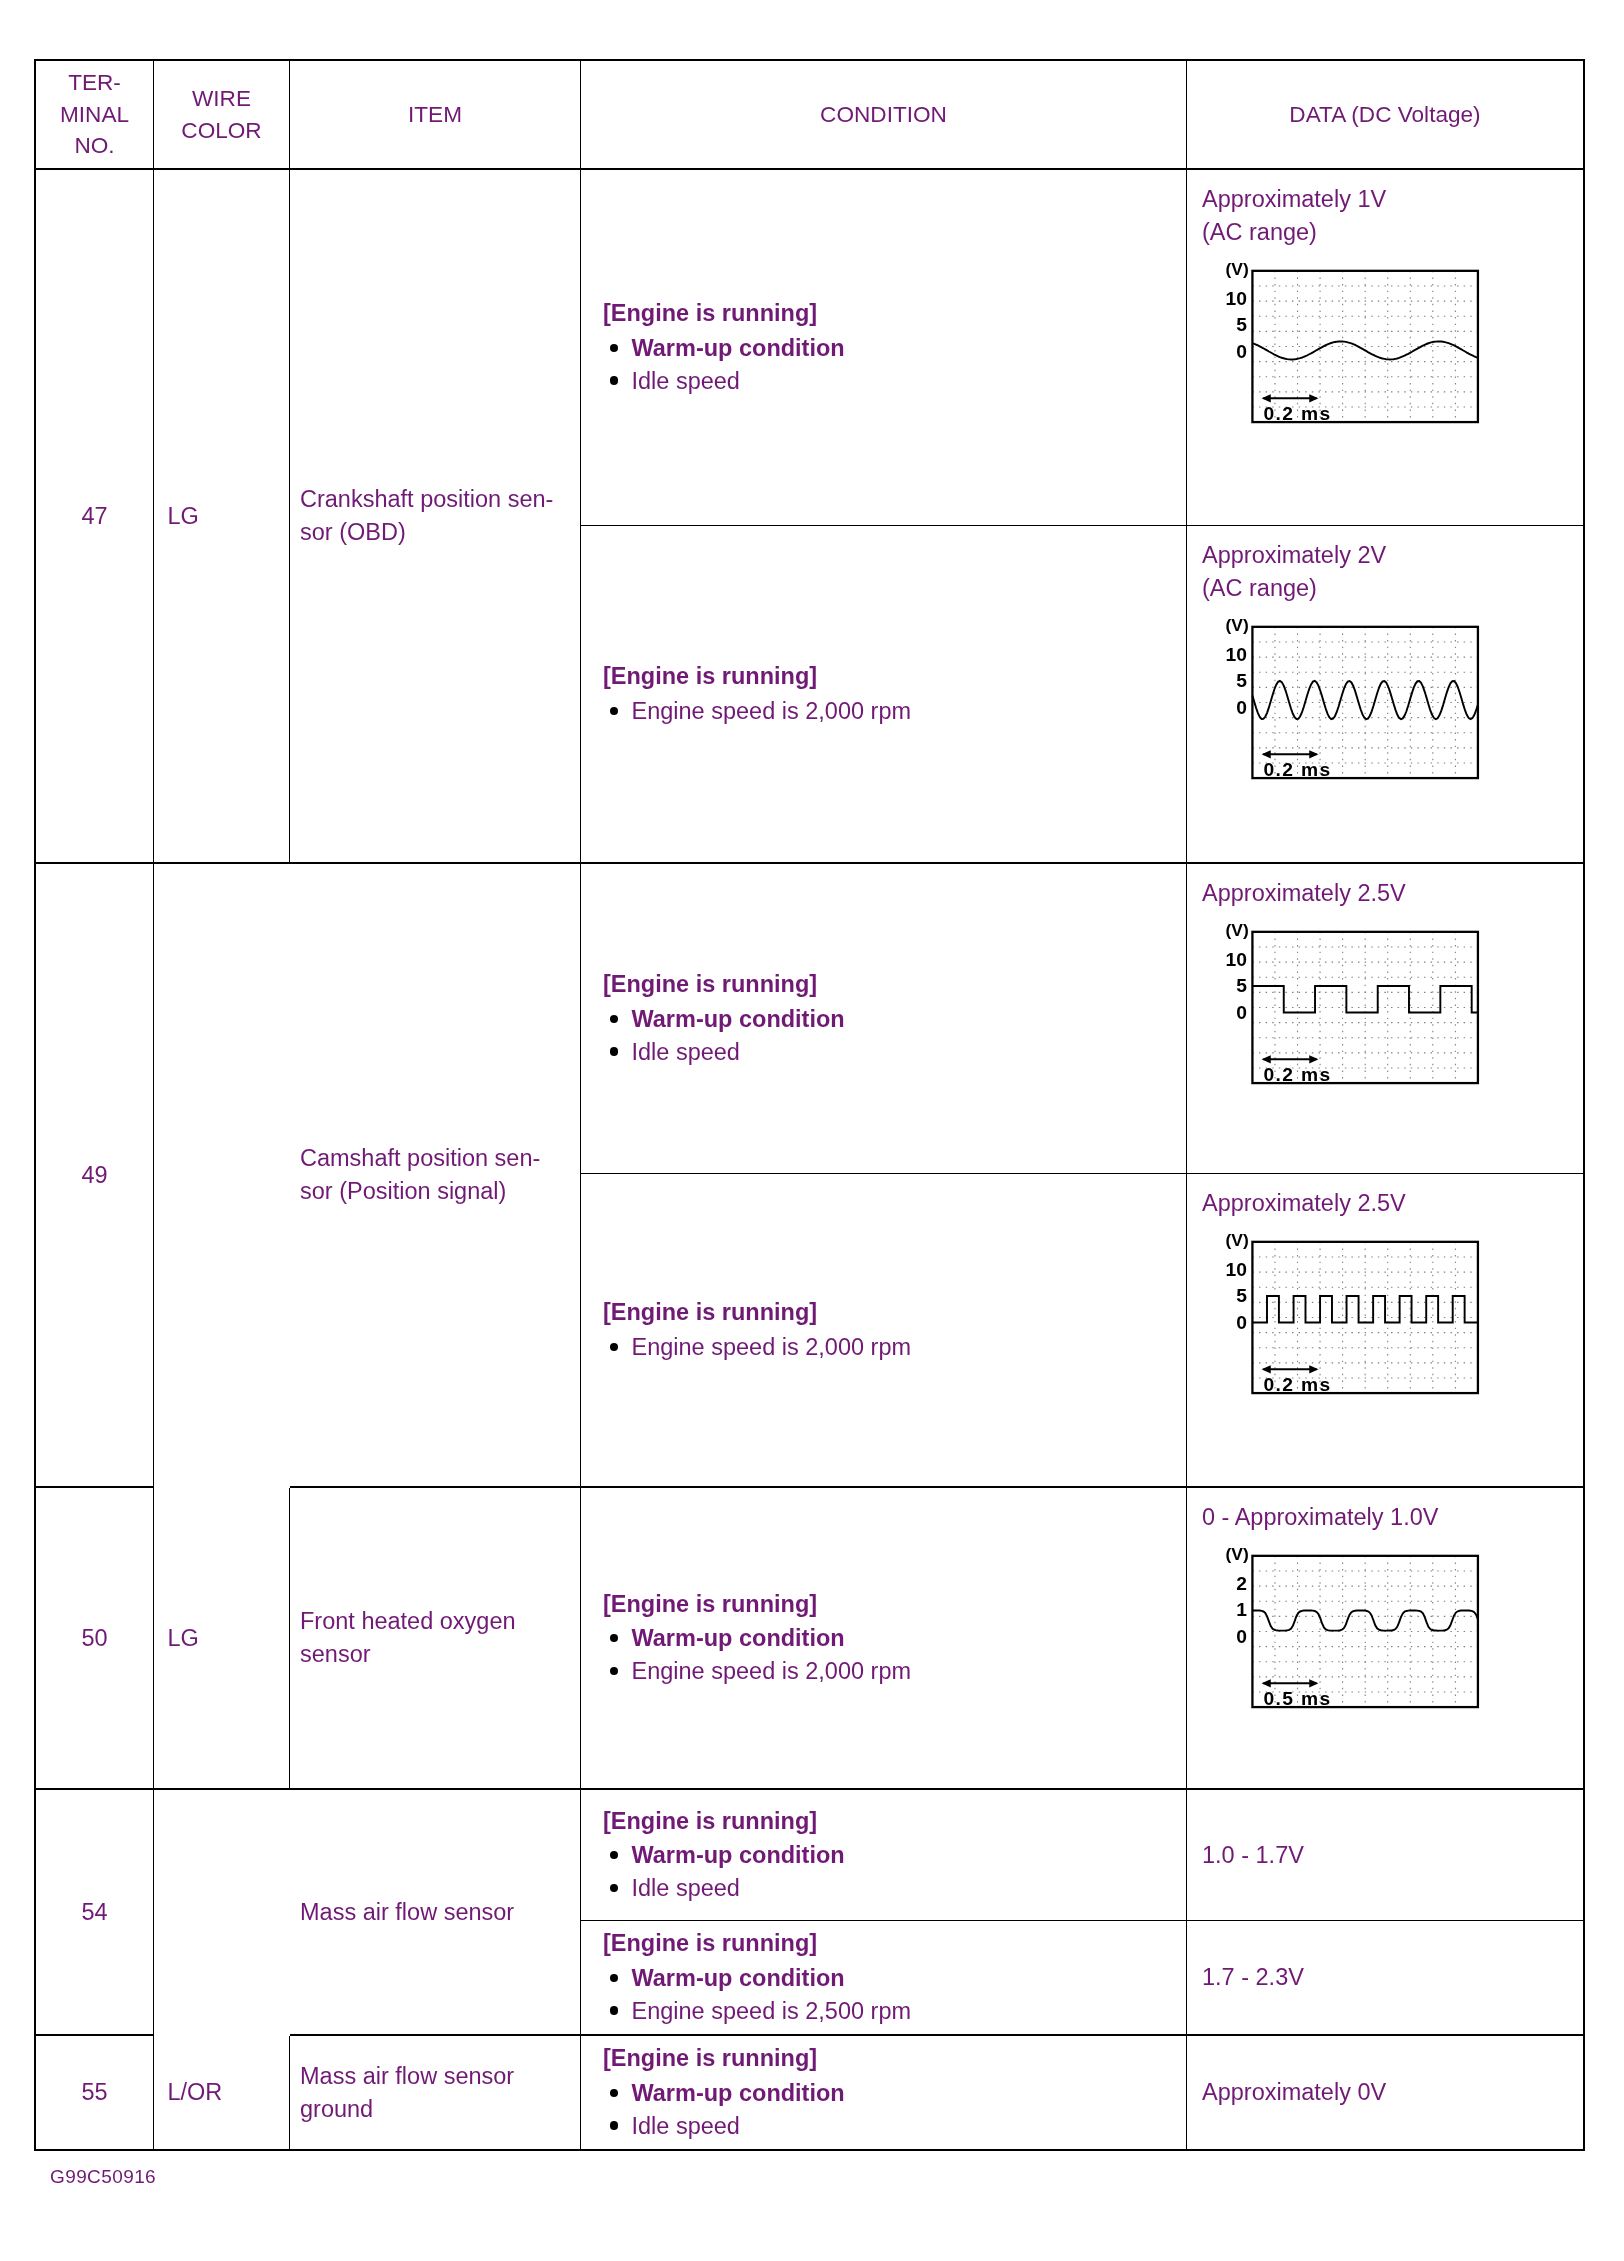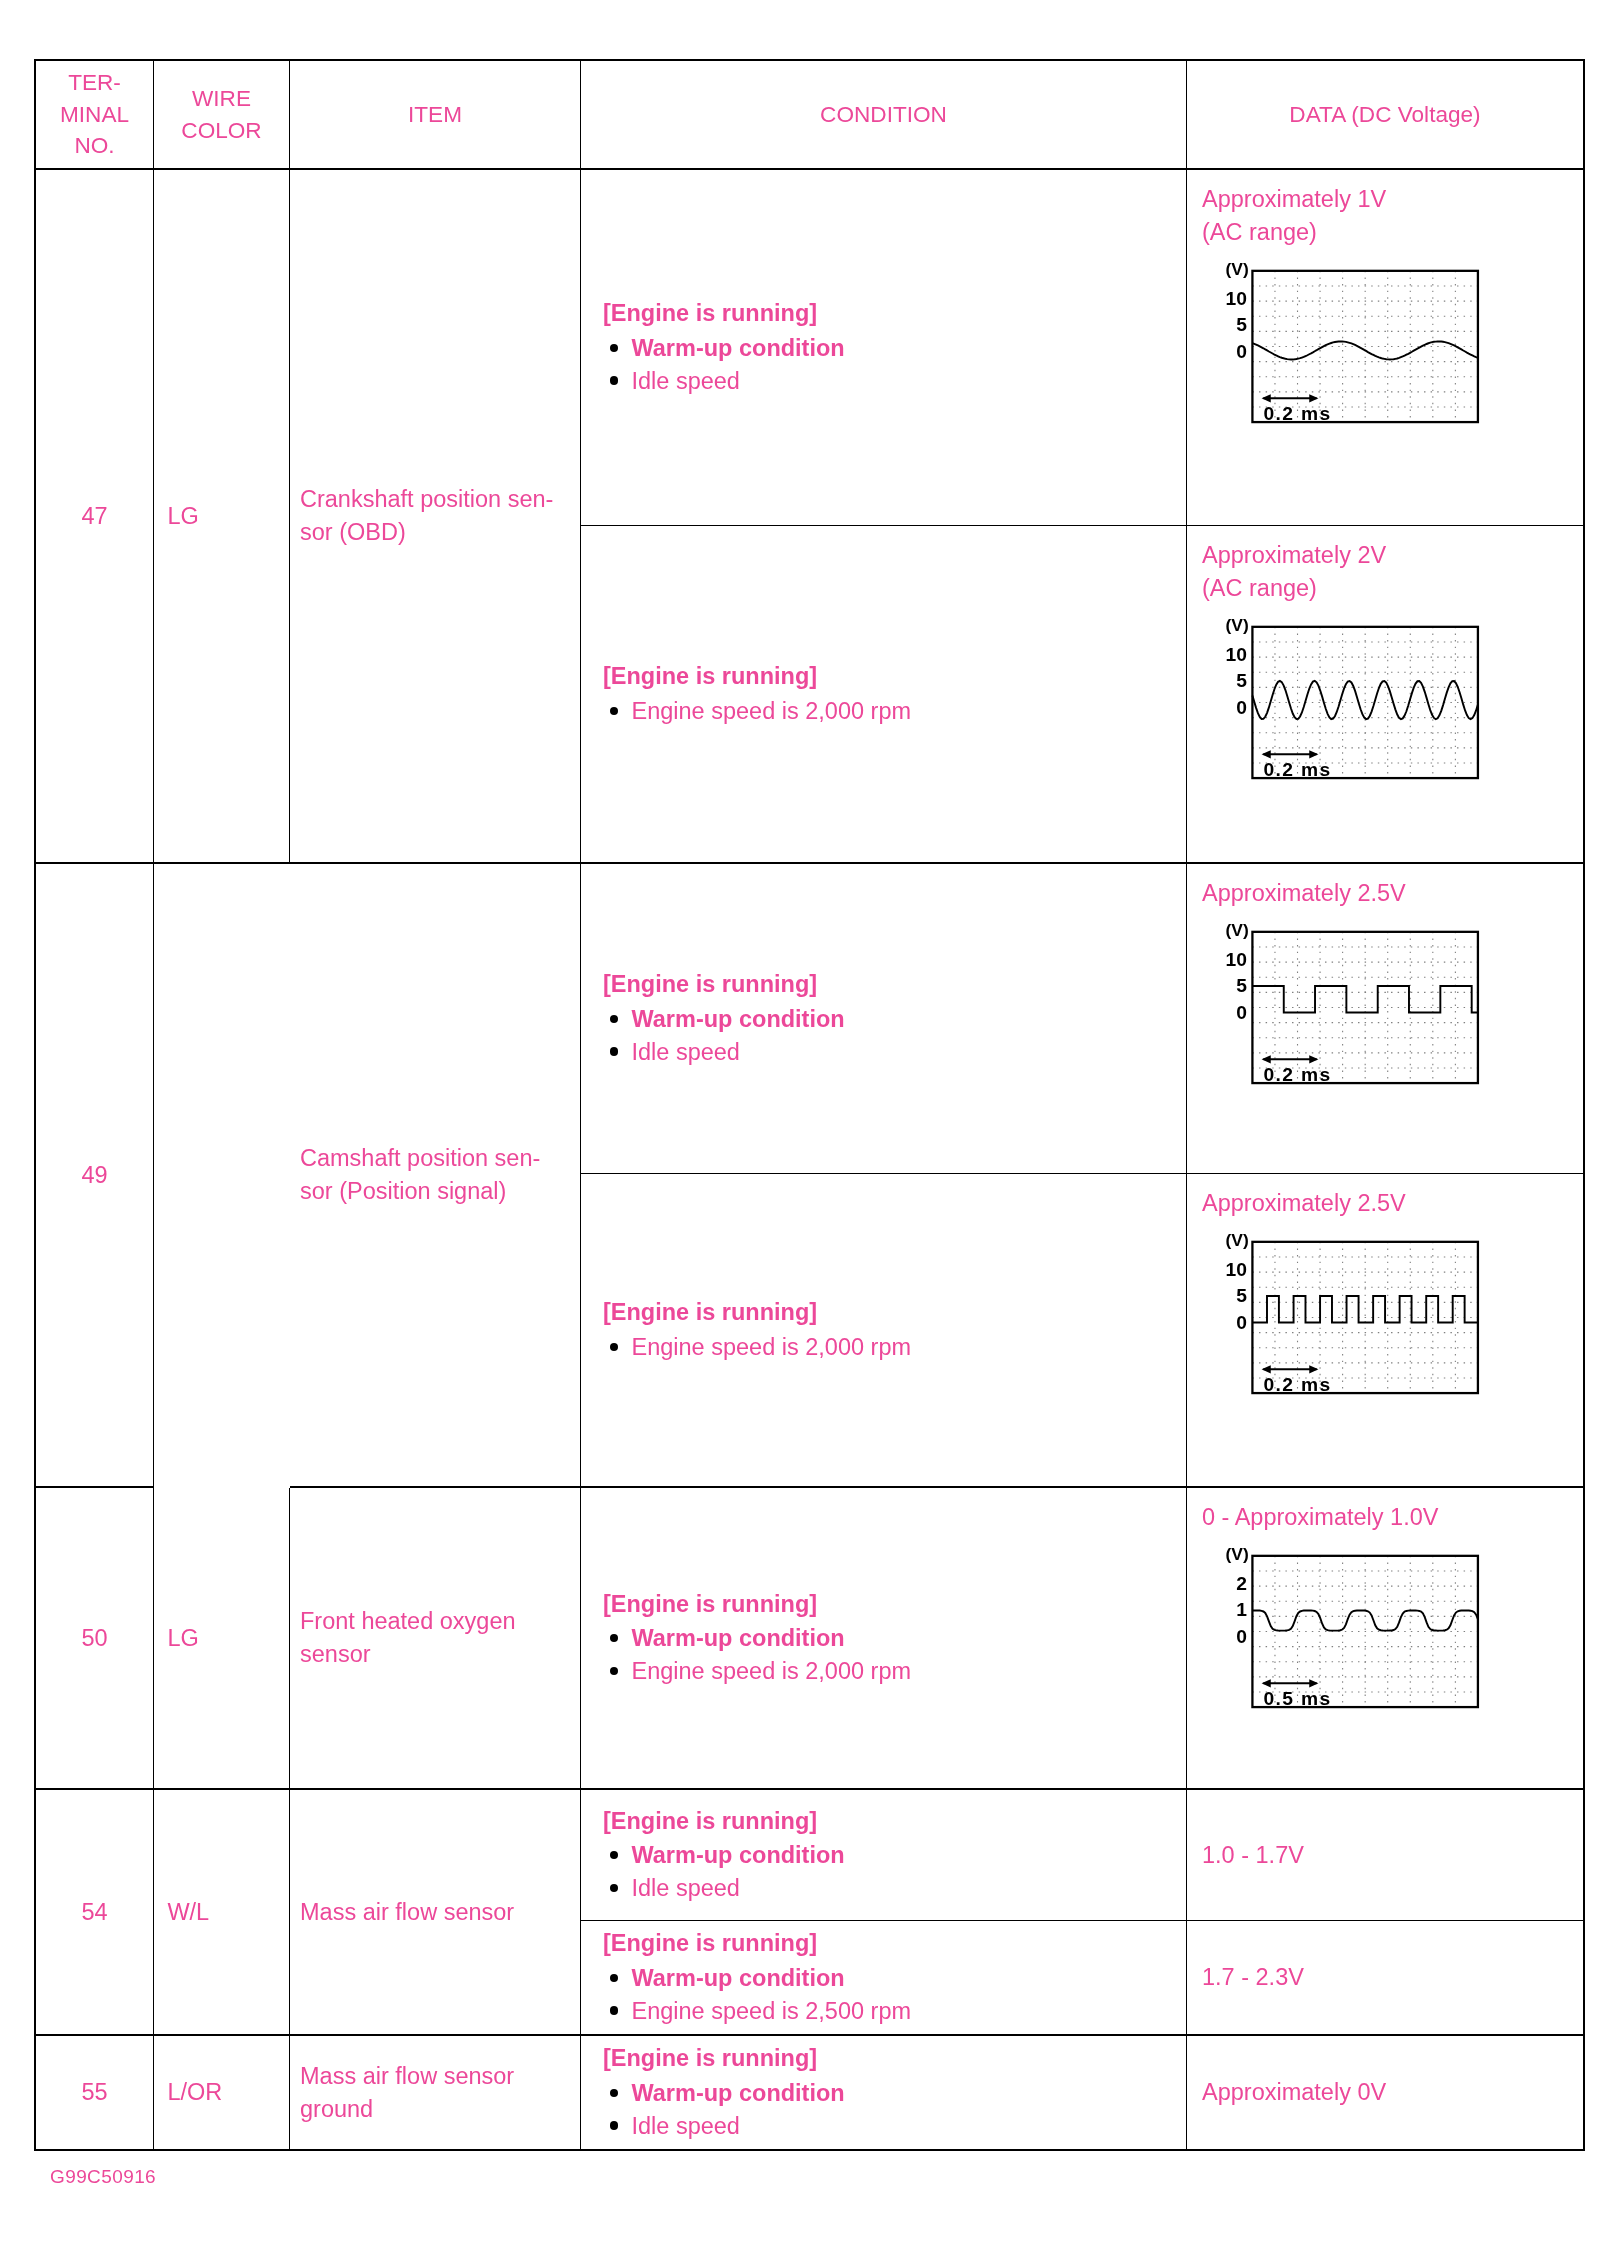--- a/index.html
+++ b/index.html
@@ -1,21 +1,21 @@
 <!DOCTYPE html>
 <html style="font-size:13.4px"><head>
 <meta charset="utf-8">
 <style>
   * { margin:0; padding:0; box-sizing:border-box; }
   html,body { background:#ffffff; }
   .page {
     position:relative;
     width:1625px; height:2261px;
     background:#ffffff;
-    color:#ec4899;
+    color:#701a75;
     font-family:"Liberation Sans","DejaVu Sans",sans-serif;
     overflow:hidden;
   }
   .tbl {
     position:absolute; left:34px; top:59px; width:1551px;
     border:2.5px solid #000;
     display:grid;
     grid-template-columns:118px 136px 291px 606px 1fr;
     grid-template-rows:109px 356px 338px 310px 314px 302px 131px 115px 113px;
     background:#fff;
@@ -338,23 +338,20 @@
             <line x1="56" y1="153" x2="114" y2="153" class="arr"></line>
             <path d="M54 153 l10 -4.5 v9 z" class="arrh"></path>
             <path d="M116 153 l-10 -4.5 v9 z" class="arrh"></path>
             <text x="56" y="177" class="sc-time">0.5 ms</text>
           </svg></div>
     </div>
 
     <div class="cell tc grp" style="grid-area:7/1/9/2">
       <span>54</span>
     </div>
-    <div class="cell wc grp" style="grid-area:7/2/9/3">
-      <span>W/L</span>
-    </div>
     <div class="cell ic grp" style="grid-area:7/3/9/4">
       <span class="pre">Mass air flow sensor</span>
     </div>
 
     <div class="cell cc" style="grid-area:7/4/8/5">
       <div class="cond-h">[Engine is running]</div>
       <ul class="blist">
         <li>
             <span class="dot"></span>
             <span class="bb">Warm-up condition</span>

